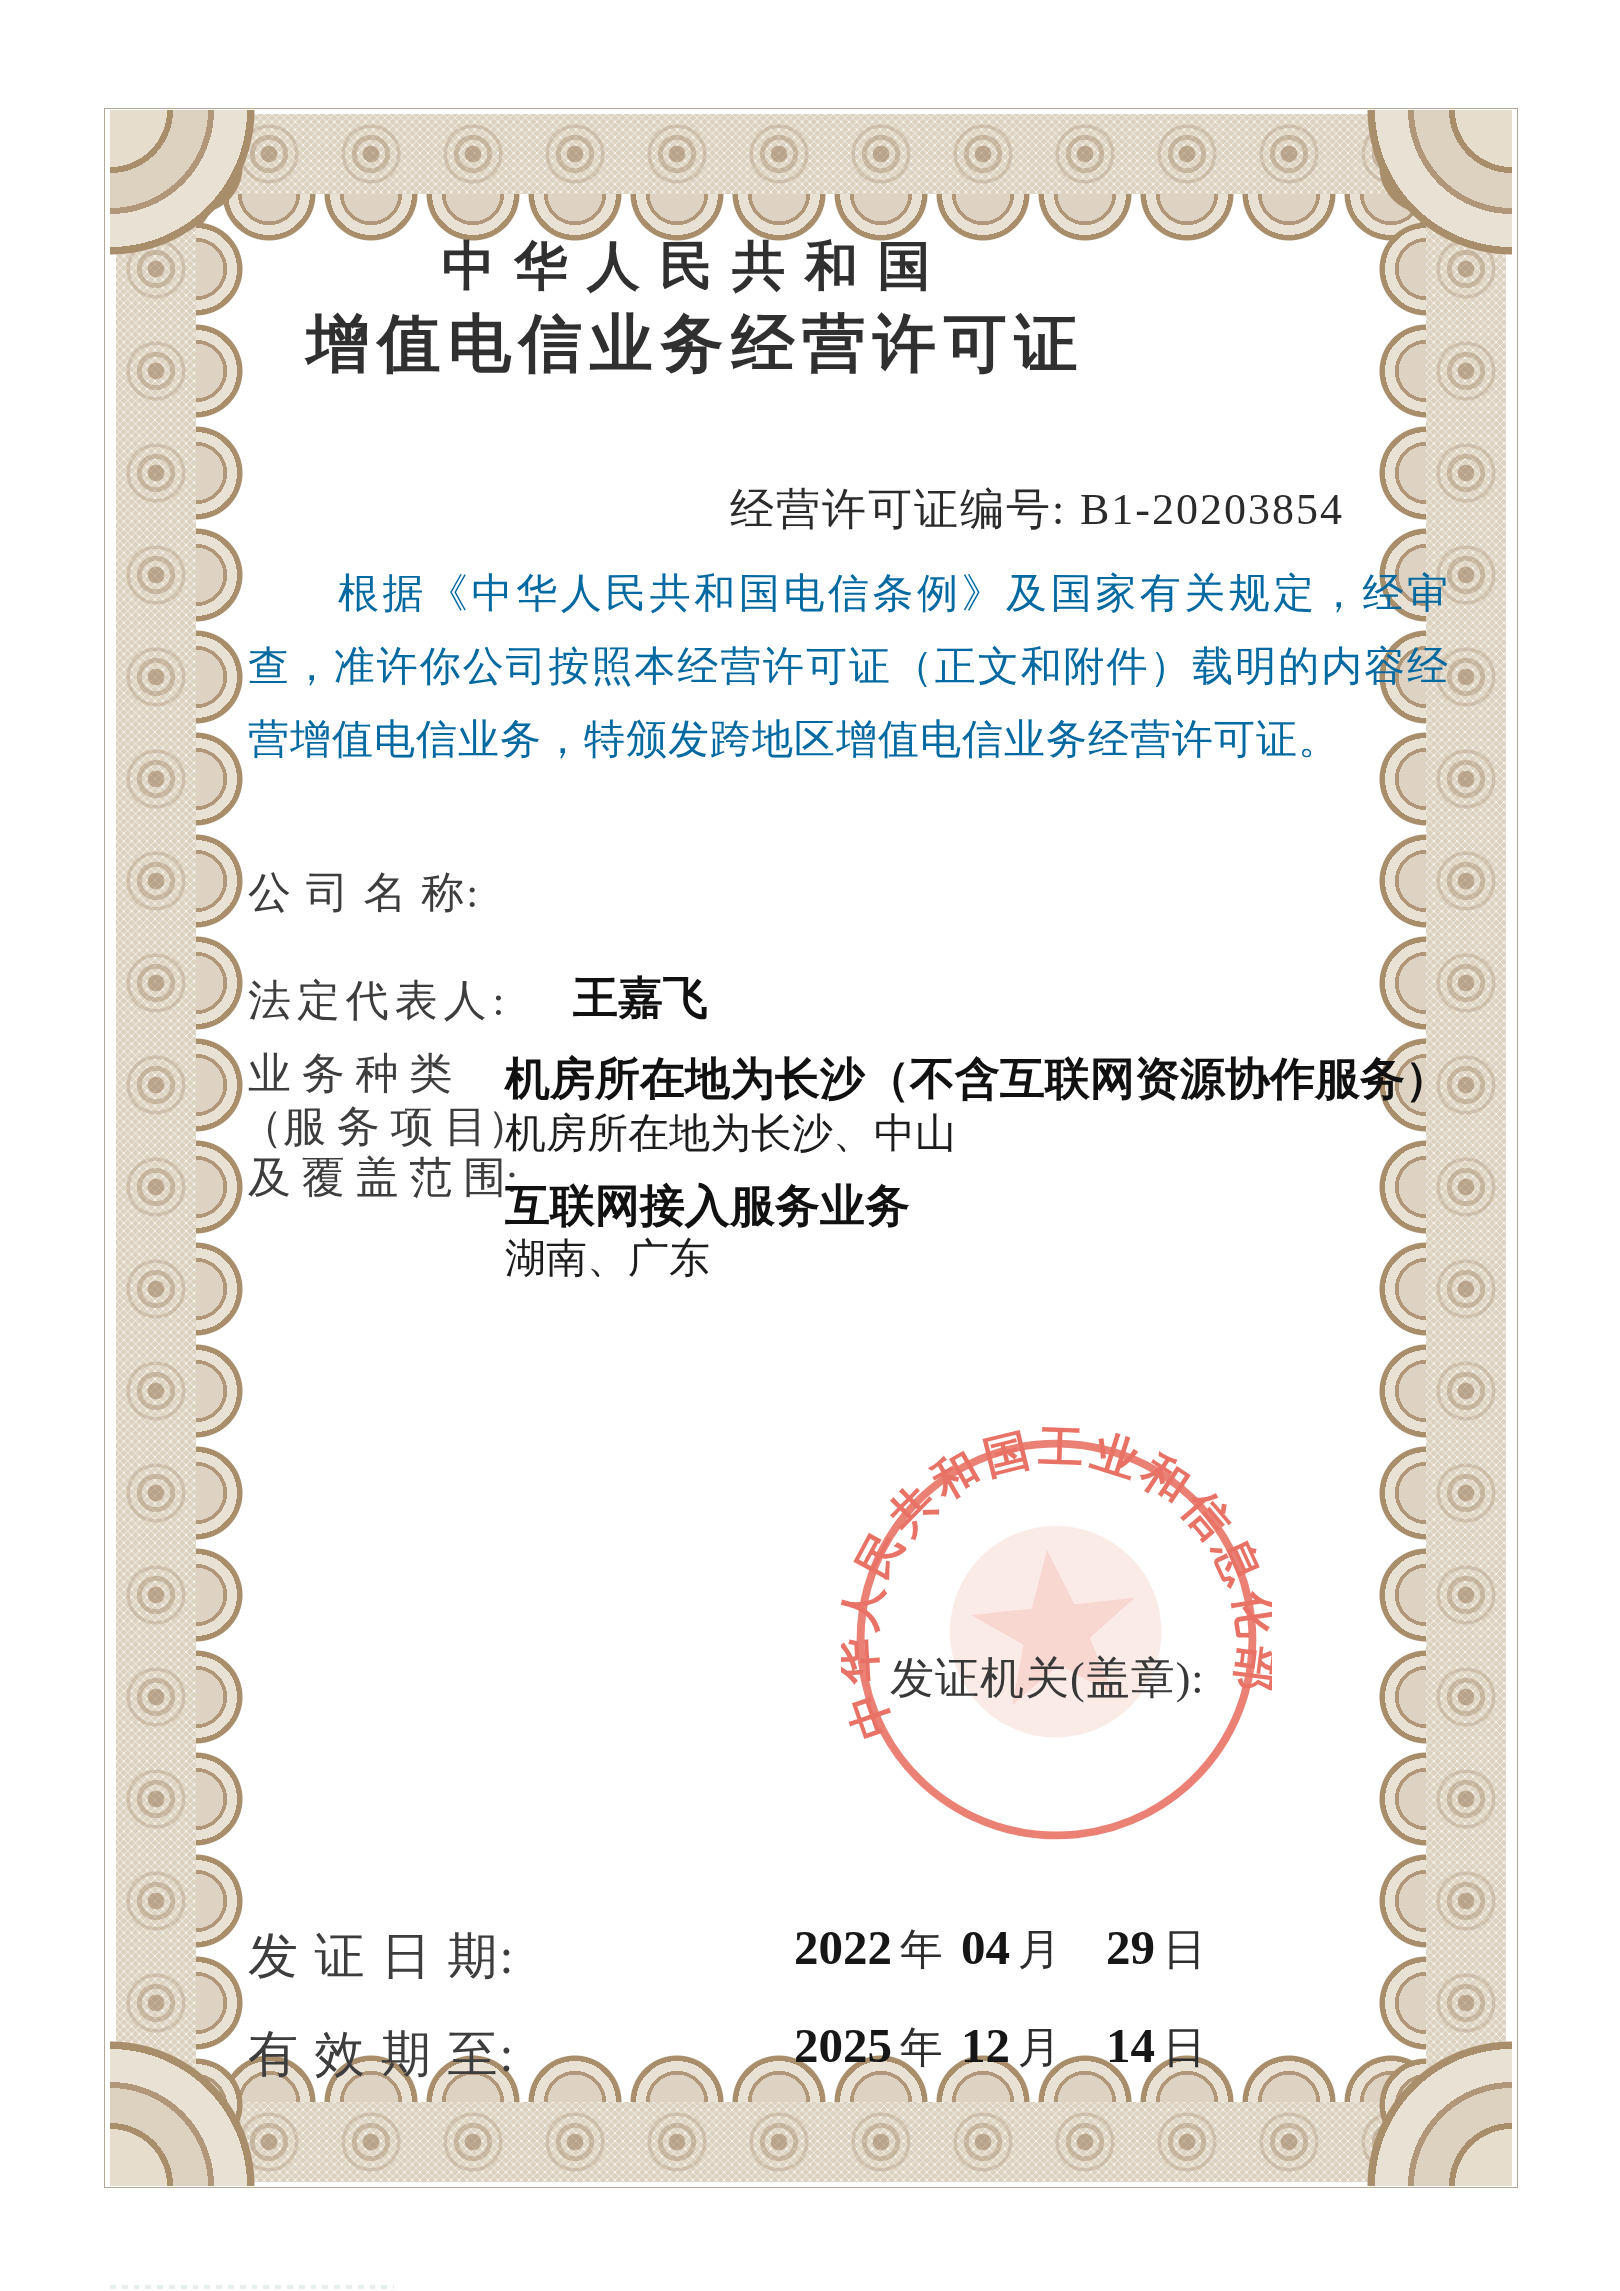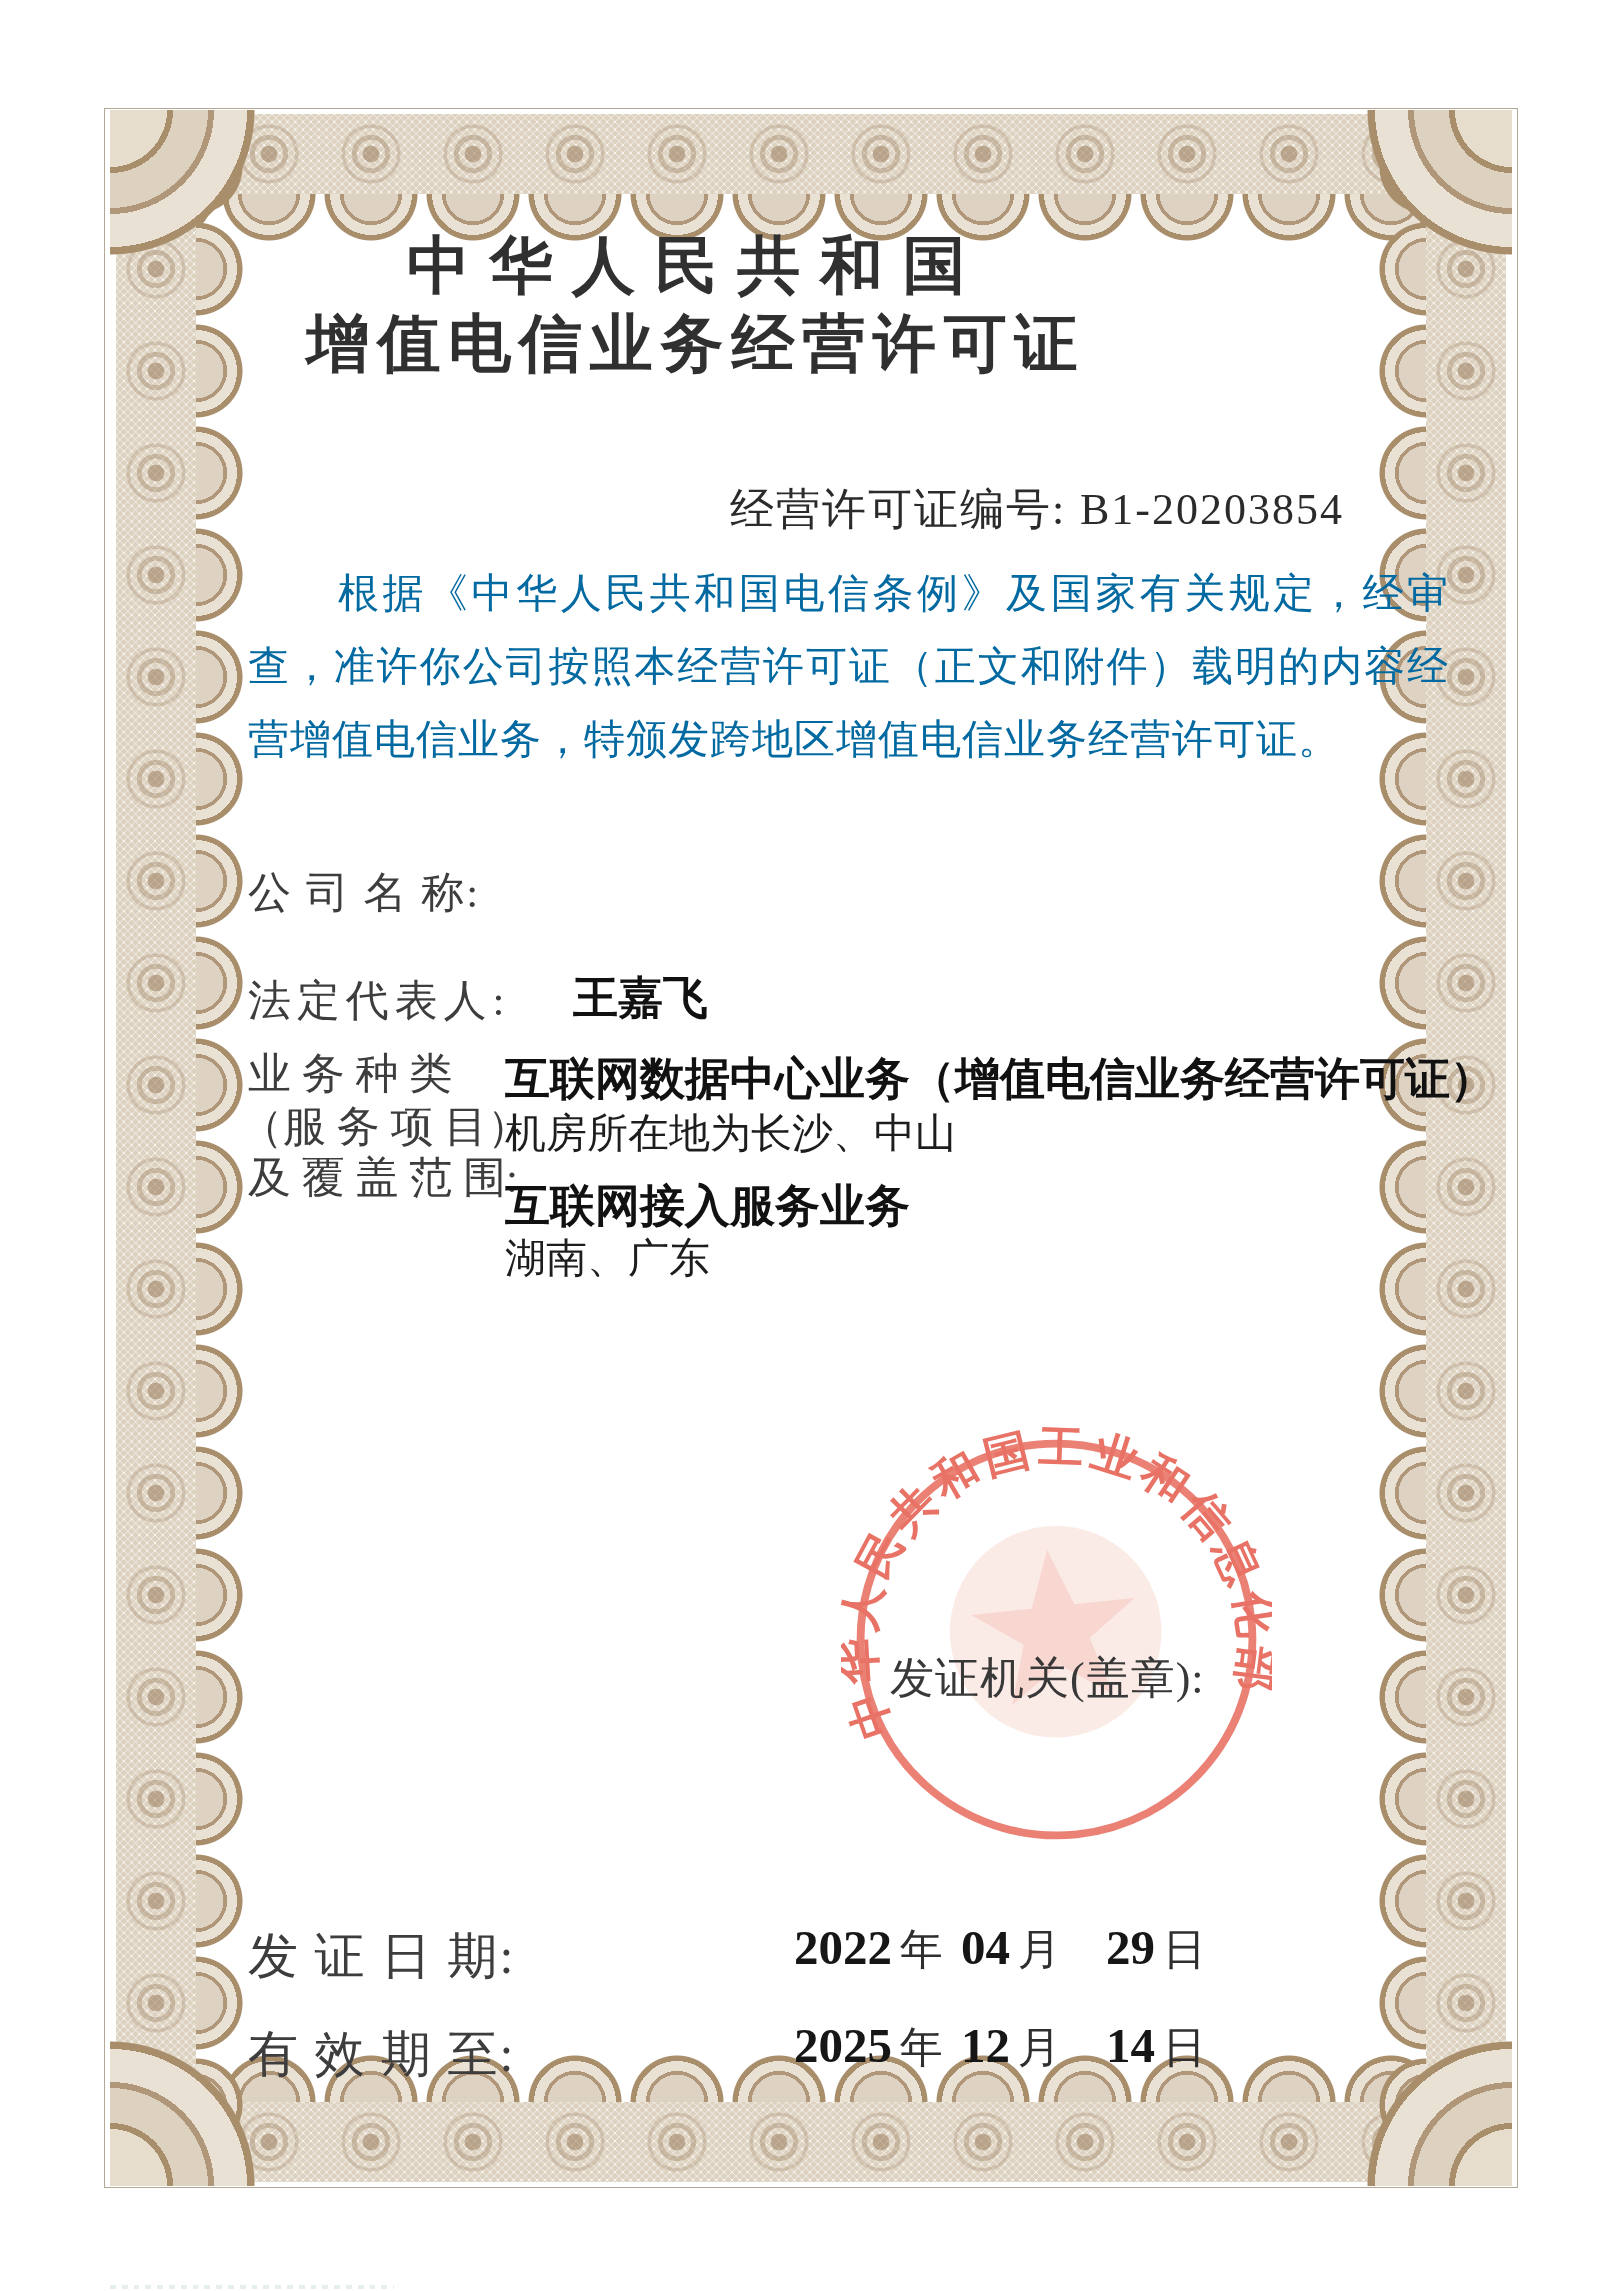--- a/index.html
+++ b/index.html
@@ -47,21 +47,21 @@
   .corner-bl{left:110px;bottom:106px;background:radial-gradient(circle at 0 100%, #e7ddcc 0 57px,
     #a98e6c 57px 63px, #ddd2c0 63px 98px, #b1977a 98px 104px, #e9e1d4 104px 137px,
     #a98e6c 137px 144px, rgba(0,0,0,0) 145px);}
   .corner-br{right:108px;bottom:106px;background:radial-gradient(circle at 100% 100%, #e7ddcc 0 57px,
     #a98e6c 57px 63px, #ddd2c0 63px 98px, #b1977a 98px 104px, #e9e1d4 104px 137px,
     #a98e6c 137px 144px, rgba(0,0,0,0) 145px);}
 
   
   .abs{position:absolute;}
   .title-block{left:147px;top:227px;width:1098px;text-align:center;font-weight:700;color:#303030;}
-  .title-line1{font-size:63px;line-height:78px;letter-spacing:19.6px;}
+  .title-line1{font-size:53px;line-height:78px;letter-spacing:19.6px;}
   .title-line2{font-size:63px;line-height:78px;letter-spacing:7.8px;}
   .license-line{left:730px;top:480px;font-size:44px;color:#2b2b2b;letter-spacing:2px;}
   .license-no{font-family:"Liberation Serif","DejaVu Serif",serif;margin-left:13.7px;}
   .para{left:248px;top:557px;width:1201px;font-size:41px;line-height:73px;text-align:justify;
         text-indent:90px;color:#0369a1;letter-spacing:1px;}
   .field-label{color:#3d3d3d;font-size:43px;white-space:nowrap;}
   .value-bold{font-family:"Liberation Sans","DejaVu Sans",sans-serif;font-weight:700;
               color:#111;font-size:45px;white-space:nowrap;}
   .value-reg{font-family:"Liberation Sans","DejaVu Sans",sans-serif;font-weight:400;
              color:#1d1d1d;font-size:41px;white-space:nowrap;}
@@ -115,21 +115,21 @@
   <div class="abs para">根据《中华人民共和国电信条例》及国家有关规定，经审查，准许你公司按照本经营许可证（正文和附件）载明的内容经营增值电信业务，特颁发跨地区增值电信业务经营许可证。</div>
 
   <div class="abs field-label lbl-company">公 司 名 称:</div>
 
   <div class="abs field-label lbl-legal">法定代表人:</div>
   <div class="abs value-bold val-legal">王嘉飞</div>
 
   <div class="abs field-label lbl-biz1">业 务 种 类</div>
   <div class="abs field-label lbl-biz2">（服 务 项 目）</div>
   <div class="abs field-label lbl-biz3">及 覆 盖 范 围:</div>
-  <div class="abs value-bold val-biz1">互联网数据中心业务（增值电信业务经营许可证）</div>
+  <div class="abs value-bold val-biz1">机房所在地为长沙（不含互联网资源协作服务）</div>
   <div class="abs value-reg  val-biz2">机房所在地为长沙、中山</div>
   <div class="abs value-bold val-biz3">互联网接入服务业务</div>
   <div class="abs value-reg  val-biz4">湖南、广东</div>
 
   <svg class="abs stamp-svg" viewBox="0 0 440 440">
     <g opacity="0.80" transform="rotate(-6 220 220)">
       <circle cx="220" cy="220" r="200" fill="none" stroke="#e2503f" stroke-width="8" opacity="0.9"></circle>
       <circle cx="220" cy="212" r="108" fill="#ef8d7d" opacity="0.22"></circle>
       <path d="M220 128 L242 186 L304 186 L254 222 L272 282 L220 246 L168 282 L186 222 L136 186 L198 186 Z" fill="#ef8d7d" opacity="0.28"></path>
       <path id="sealArc" d="M 54 316 A 188 188 0 1 1 386 316" fill="none"></path>

